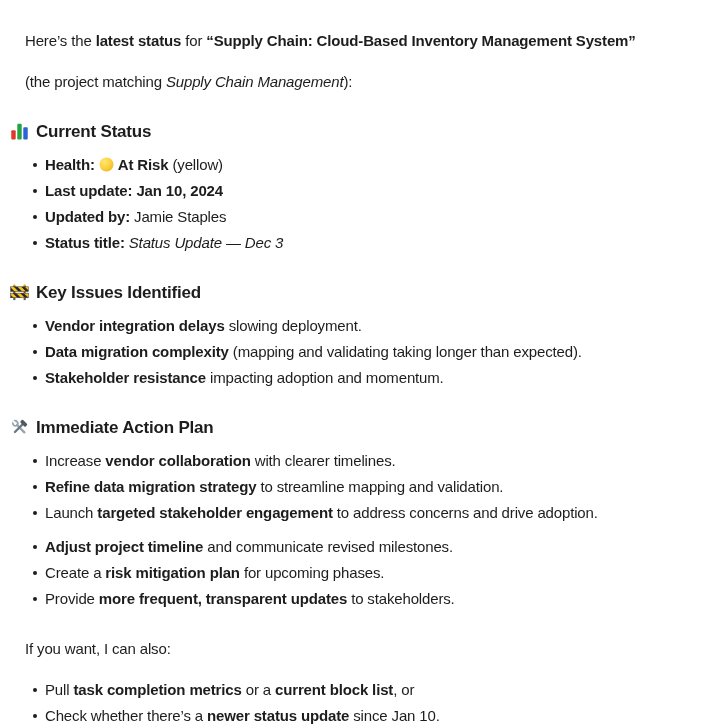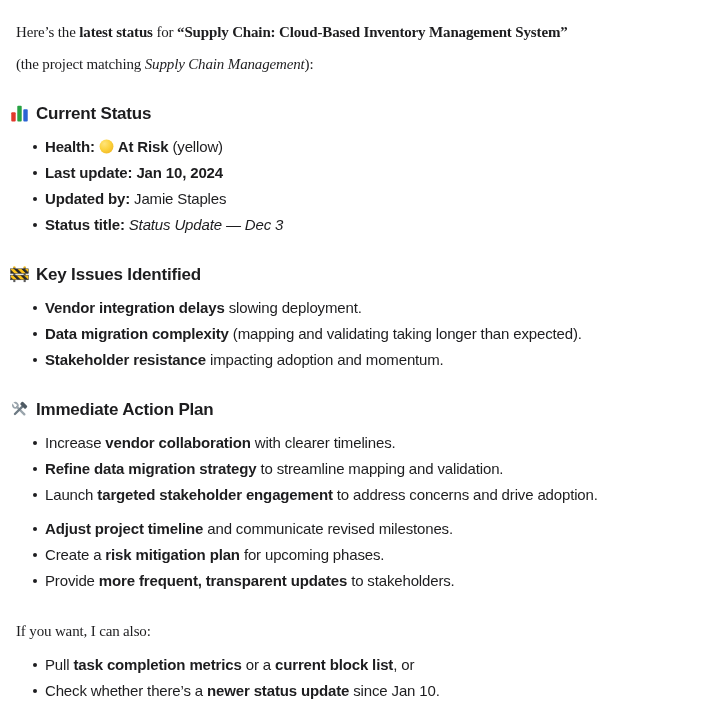--- a/index.html
+++ b/index.html
@@ -2,21 +2,21 @@
 <html><head>
 <meta charset="utf-8">
 <style>
   html,body{margin:0;padding:0;}
   body{
     width:706px;height:726px;overflow:hidden;background:#ffffff;
     color:#1d1d1f;font-family:"Liberation Sans",sans-serif;
     font-size:15px;letter-spacing:-0.15px;
   }
   .content{padding:13px 10px 0 10px;}
-  .para{margin:6px;line-height:26px;white-space:nowrap;font-family:Liberation Serif, serif;}
+  .para{margin:15px;line-height:26px;white-space:nowrap;}
   .outro-para{margin-top:24px;}
   .section-heading{
     display:flex;align-items:center;gap:7px;
     margin:24px 0 4px 0;font-size:17px;font-weight:700;line-height:25px;
     letter-spacing:-0.2px;
   }
   .h-icon{width:19px;height:19px;flex:0 0 auto;display:inline-flex;align-items:center;justify-content:center;}
   .h-icon svg{width:19px;height:19px;display:block;}
   ul.bullets{list-style:none;margin:8px;padding:0;}
   ul.bullets li{display:flex;align-items:flex-start;line-height:26px;}

